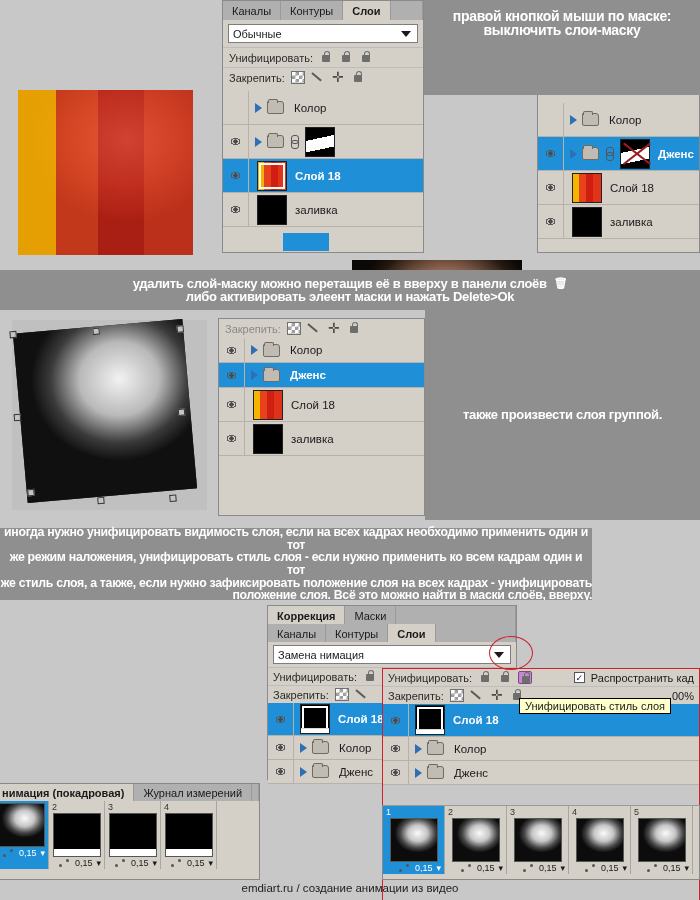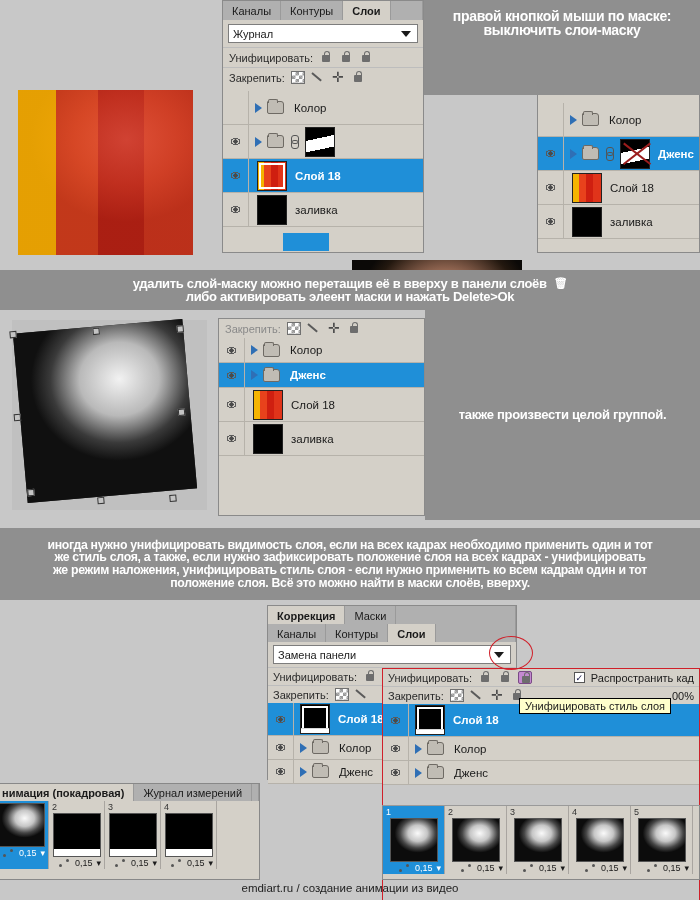--- a/index.html
+++ b/index.html
@@ -126,21 +126,21 @@
 <div class="abs photo ph-color" style="left:18px;top:90px;width:175px;height:165px;"></div>
 
 <div class="abs ps-panel" style="left:222px;top:0;width:202px;height:253px;">
   <div class="tabbar">
     <div class="tab">Каналы</div>
     <div class="tab">Контуры</div>
     <div class="tab active">Слои</div>
     <div class="tabfill"></div>
   </div>
   <div class="combo">
-    <span>Журнал</span>
+    <span>Обычные</span>
     <span class="caret"></span>
   </div>
   <div class="rowlbl">
     <span class="lbl">Унифицировать:</span>
     <span class="gicon gi-lock"></span>
     <span class="gicon gi-lock"></span>
     <span class="gicon gi-lock"></span>
   </div>
   <div class="rowlbl">
     <span class="lbl">Закрепить:</span>
@@ -288,46 +288,46 @@
       <div class="eyecell">
           <span class="eye"></span>
         </div>
       <div class="thumb th-black" style="margin-left:8px;"></div>
       <span class="lname">заливка</span>
     </div>
   </div>
 </div>
 
 <div class="abs band" style="left:425px;top:310px;width:275px;height:210px;font-size:13px;">
-  <div>также произвести целой группой.</div>
-</div>
-
-<div class="abs band" style="left:0;top:528px;width:700px;height:72px;font-size:12.3px;align-items:center;">
+  <div>также произвести слоя группой.</div>
+</div>
+
+<div class="abs band" style="left:0;top:528px;width:592px;height:72px;font-size:12.3px;align-items:flex-end;">
   <div>иногда нужно унифицировать видимость слоя, если на всех кадрах необходимо применить один и тот</div>
+  <div>же режим наложения, унифицировать стиль слоя - если  нужно применить ко всем кадрам один  и тот</div>
   <div>же стиль слоя,  а также, если нужно зафиксировать положение слоя на всех кадрах - унифицировать</div>
-  <div>же режим наложения, унифицировать стиль слоя - если  нужно применить ко всем кадрам один  и тот</div>
   <div>положение слоя. Всё это можно найти в маски слоёв, вверху.</div>
 </div>
 
 <div class="abs" style="left:0;top:600px;width:700px;height:180px;background:#c8c8c8;"></div>
 
 <div class="abs ps-panel" style="left:267px;top:605px;width:250px;height:175px;">
   <div class="tabbar" style="height:18px;">
     <div class="tab active" style="line-height:16px;">Коррекция</div>
     <div class="tab" style="line-height:16px;">Маски</div>
     <div class="tabfill"></div>
   </div>
   <div class="tabbar" style="height:18px;">
     <div class="tab" style="line-height:16px;">Каналы</div>
     <div class="tab" style="line-height:16px;">Контуры</div>
     <div class="tab active" style="line-height:16px;">Слои</div>
     <div class="tabfill"></div>
   </div>
   <div class="combo" style="margin:3px 5px;">
-    <span>Замена панели</span>
+    <span>Замена нимация</span>
     <span class="caret"></span>
   </div>
   <div class="rowlbl" style="padding:2px 5px;">
     <span class="lbl">Унифицировать:</span>
     <span class="gicon gi-lock"></span>
   </div>
   <div class="rowlbl" style="padding:2px 5px;">
     <span class="lbl">Закрепить:</span>
     <span class="gicon gi-chk"></span>
     <span class="gicon gi-brush"></span>

